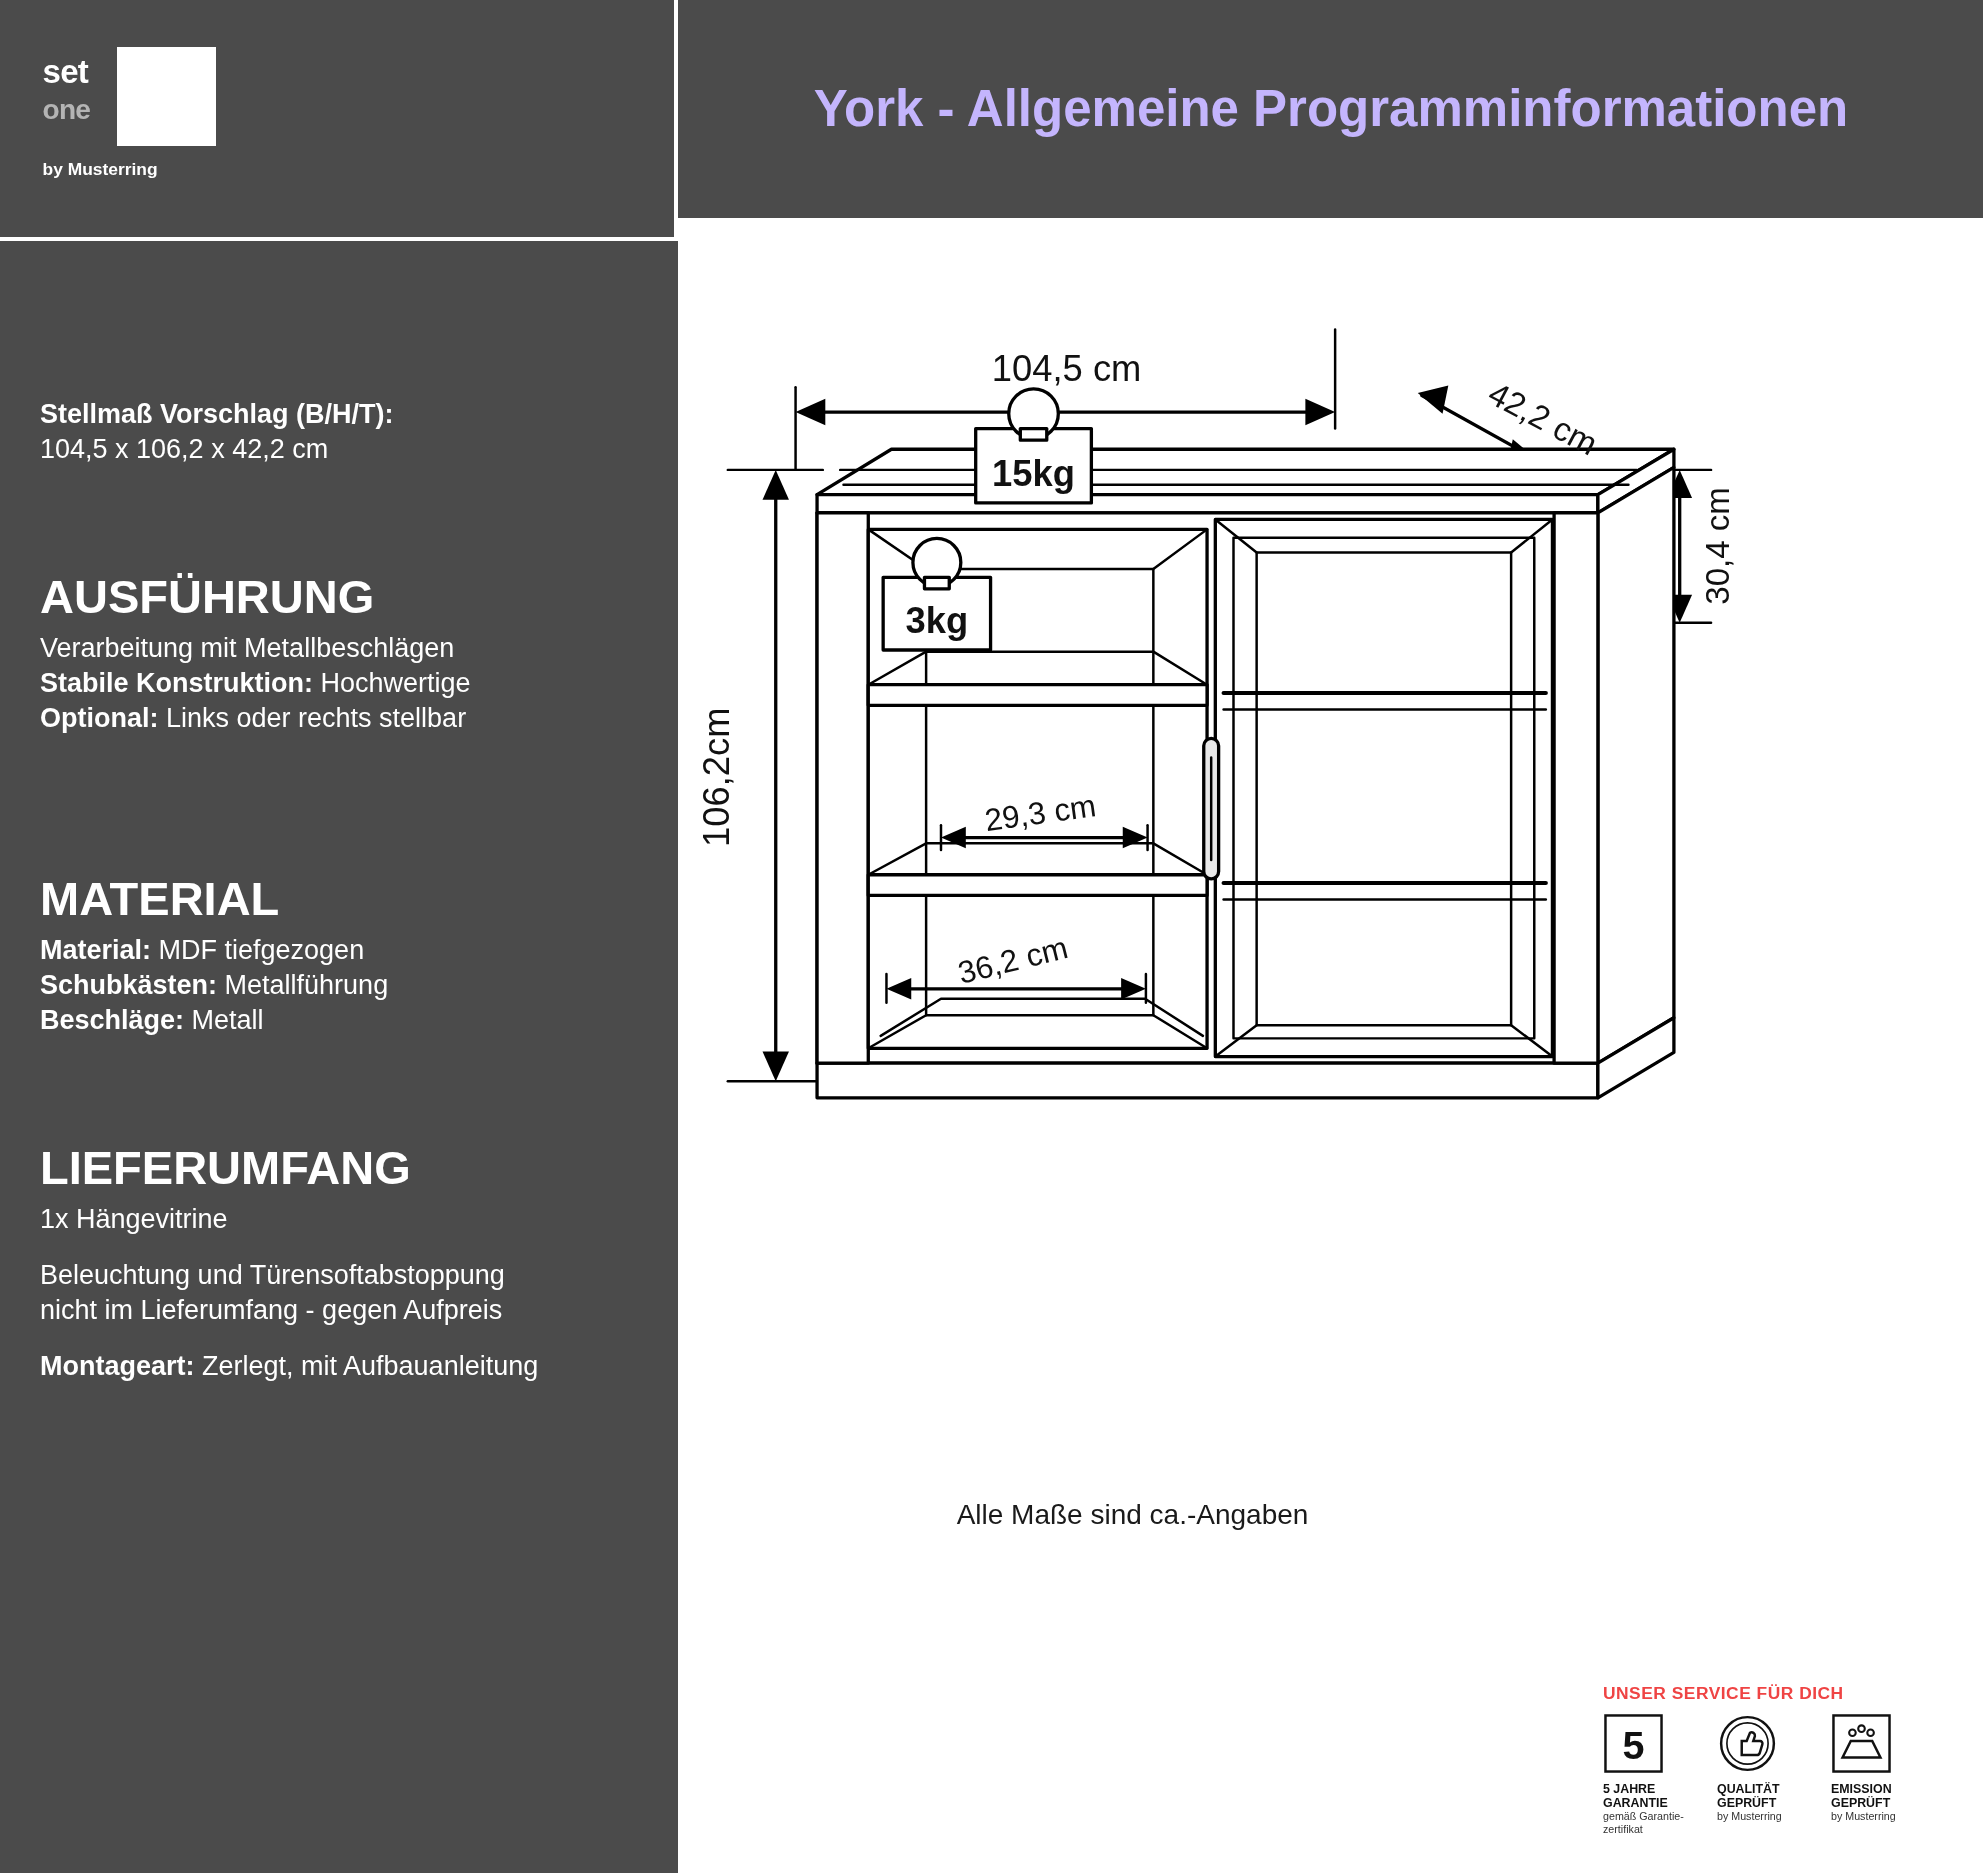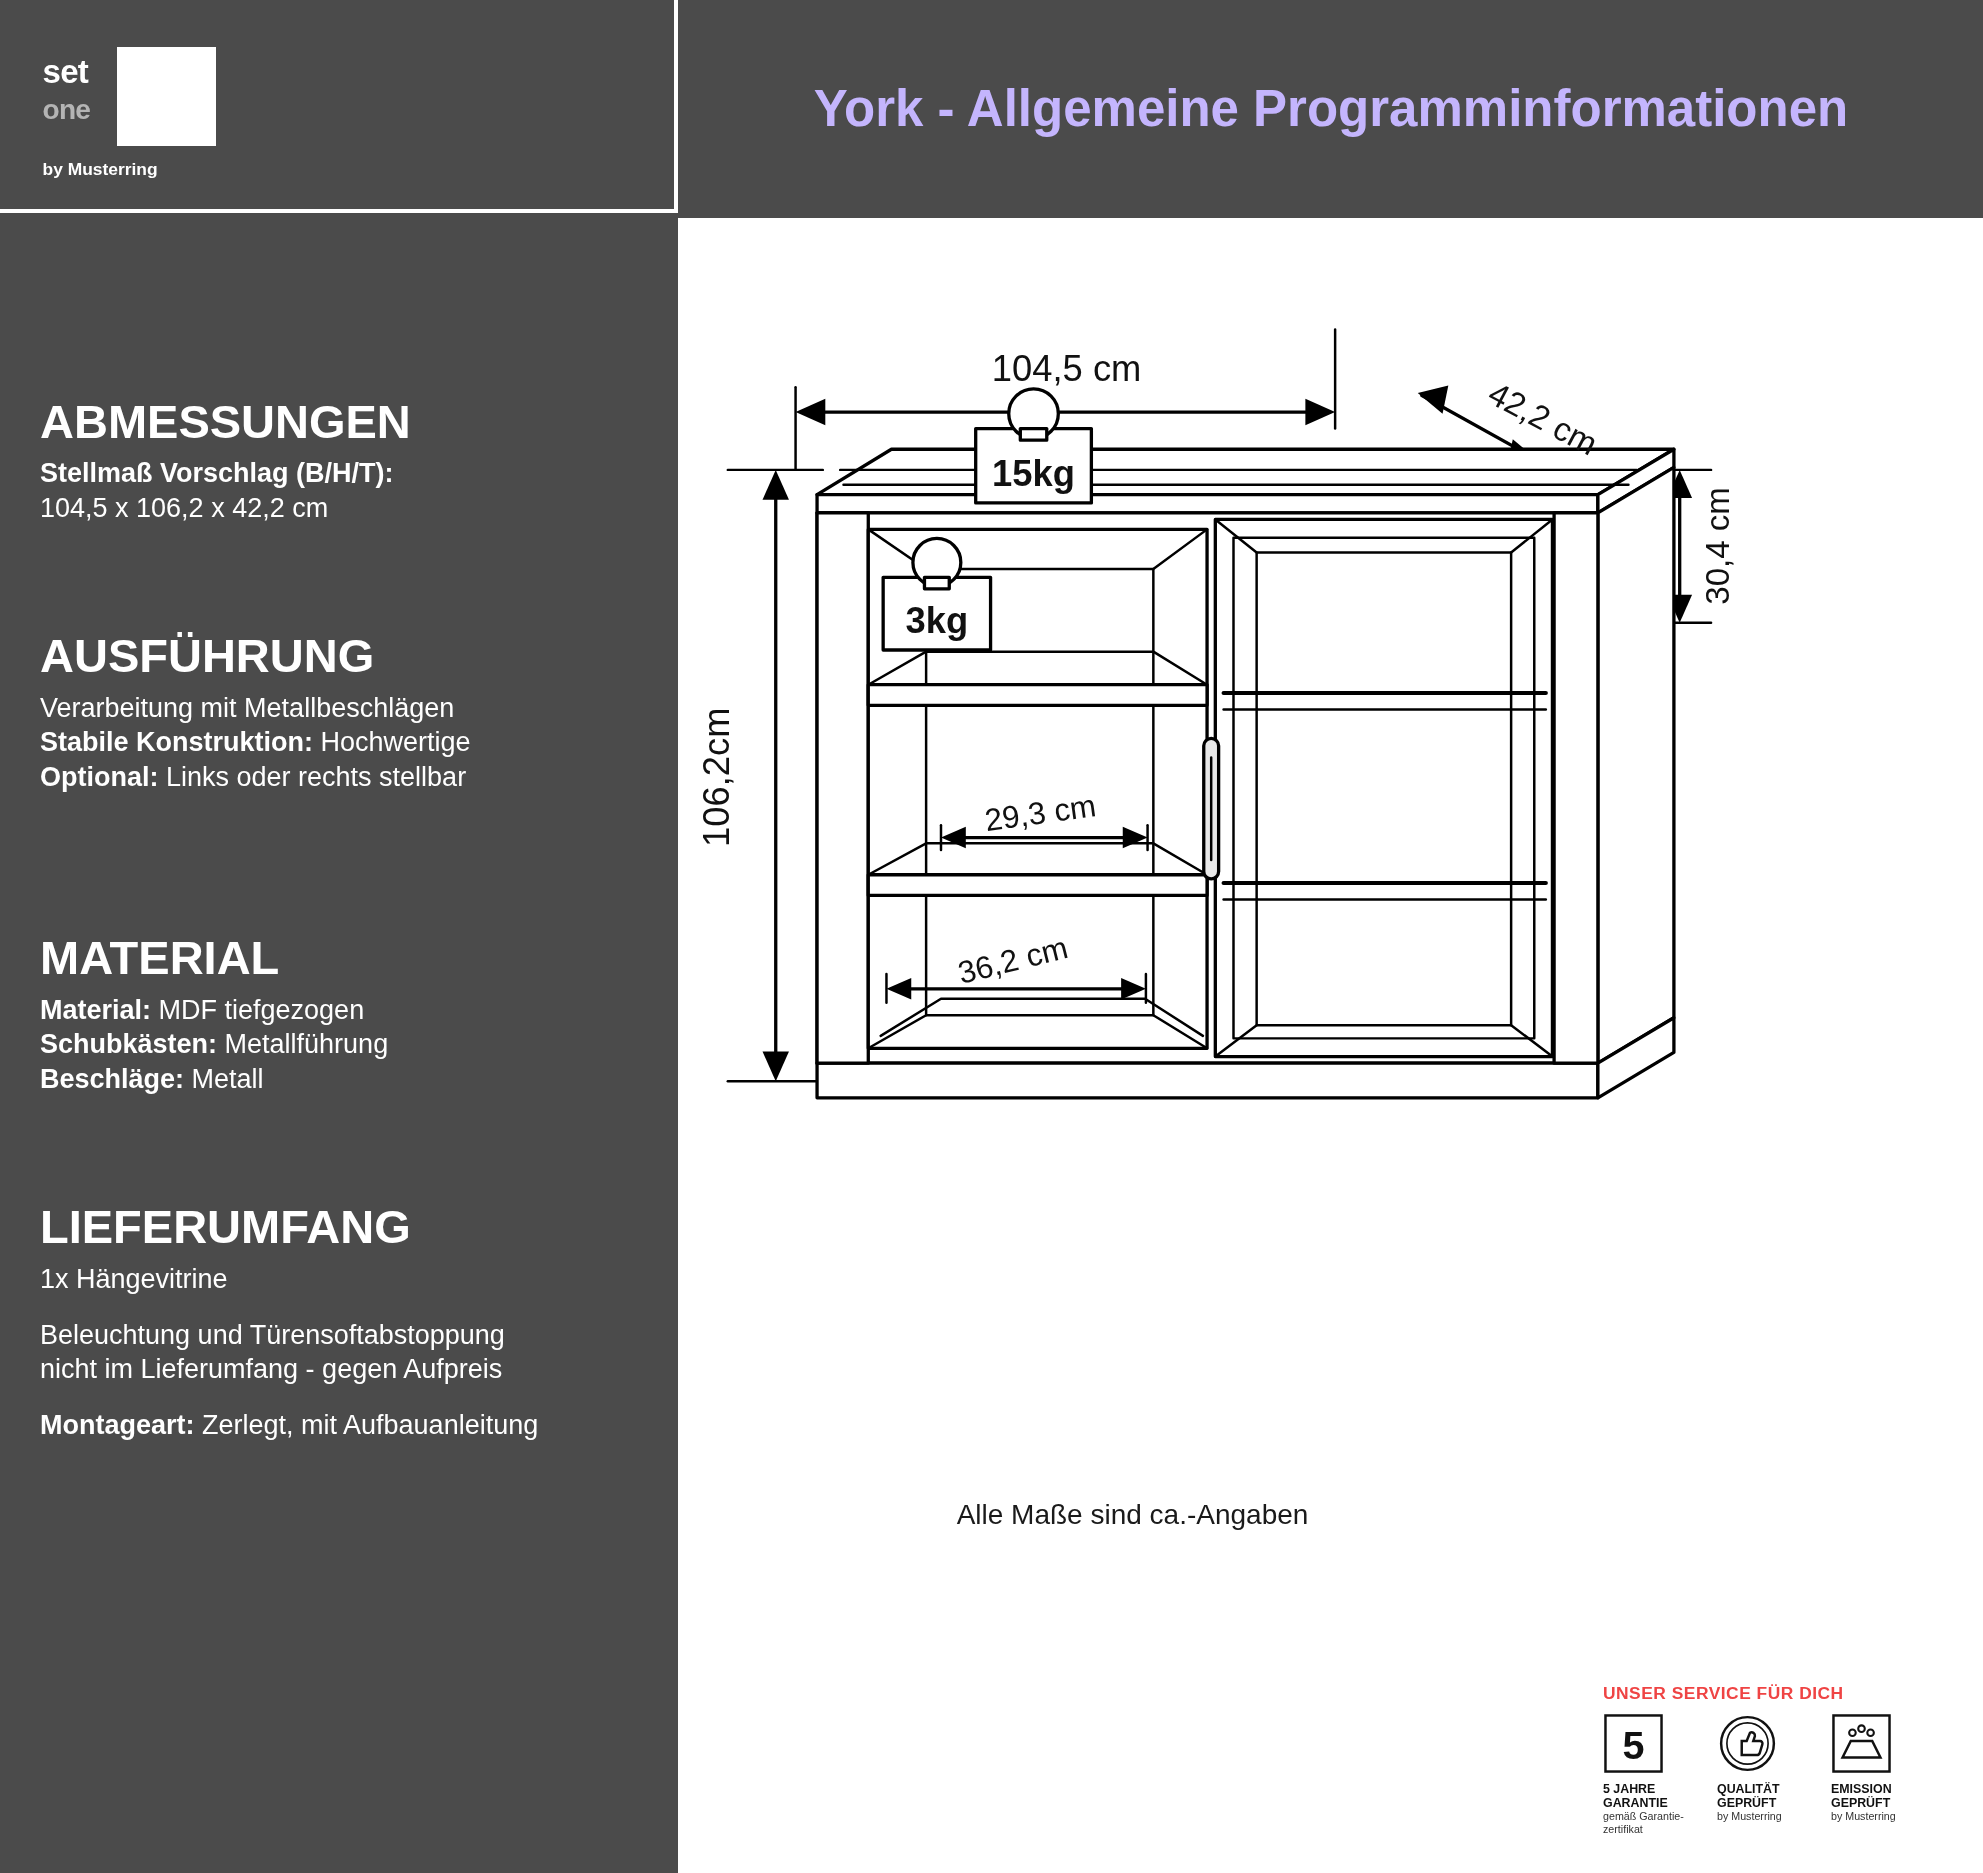--- a/index.html
+++ b/index.html
@@ -29,21 +29,21 @@
     width: 678px;
     height: 1874px;
     background: #4b4b4b;
     box-sizing: border-box;
   }
   .logo-box {
     position: absolute;
     left: 0;
     top: 0;
     width: 678px;
-    height: 213px;
+    height: 241px;
     box-sizing: border-box;
     border-bottom: 4.1px solid #ffffff;
     border-right: 4.1px solid #ffffff;
     background: #4b4b4b;
   }
   .logo-inner {
     position: absolute;
     left: 36px;
     top: 35px;
     width: 157px;
@@ -215,21 +215,20 @@
         <div class="logo-square"></div>
         <div class="logo-set">set</div>
         <div class="logo-one">one</div>
         <div class="logo-by">by Musterring</div>
       </div>
     </div>
 
     <div class="left-content">
 
       <div class="sec-block">
-        <div class="sec-title">ABMESSUNGEN</div>
         <p class="sec-line"><b>Stellmaß Vorschlag (B/H/T):</b></p>
         <p class="sec-line"><span>104,5 x 106,2 x 42,2 cm</span></p>
       </div>
 
       <div class="gap-l"></div>
 
       <div class="sec-block">
         <div class="sec-title">AUSFÜHRUNG</div>
         <p class="sec-line"><span>Verarbeitung mit Metallbeschlägen</span></p>
         <p class="sec-line"><b>Stabile Konstruktion:</b><span> Hochwertige</span></p>

